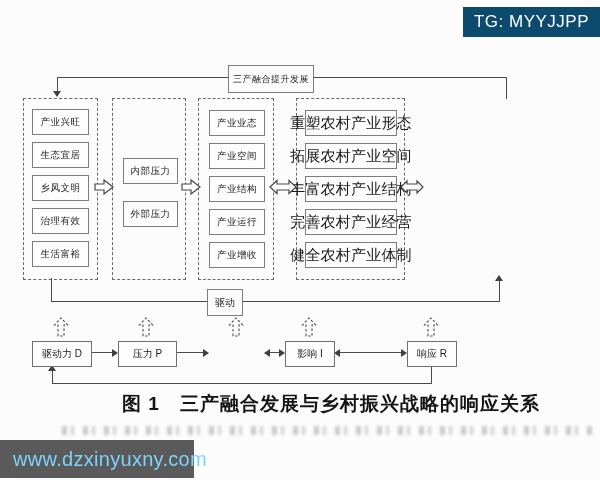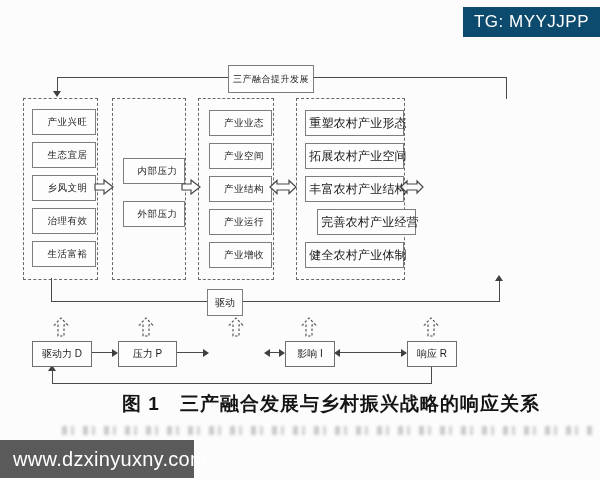--- a/index.html
+++ b/index.html
@@ -9,40 +9,40 @@
   .tg-badge{position:absolute;left:463px;top:7px;width:137px;height:30px;background:#0c4a6e;color:#fff;
     font-size:17px;display:flex;align-items:center;justify-content:center;letter-spacing:.5px;}
 
   .box{position:absolute;border:1px solid #7d7d7d;background:#fdfdfd;display:flex;align-items:center;
     justify-content:center;color:#1c1c1c;white-space:nowrap;z-index:2;}
   .top-box{left:228px;top:65px;width:84px;height:26px;font-size:9px;letter-spacing:.5px;}
   .drive-box{left:207px;top:289px;width:34px;height:25px;font-size:10px;}
 
   .dash-col{position:absolute;border:1px dashed #6a6a6a;background:transparent;}
   .cell{position:absolute;height:24px;border:1px solid #7d7d7d;background:#fdfdfd;display:flex;align-items:center;
-    justify-content:center;font-size:9.5px;color:#1a1a1a;white-space:nowrap;letter-spacing:.5px;padding-left:7px;}
-  .cell.small{font-size:12px;letter-spacing:.2px;}
+    justify-content:center;font-size:9.5px;color:#1a1a1a;white-space:nowrap;letter-spacing:.5px;}
+  .cell.small{font-size:15px;letter-spacing:.2px;}
 
   .dbox{position:absolute;top:341px;height:24px;border:1px solid #6f6f6f;background:#fdfdfd;display:flex;
     align-items:center;justify-content:center;font-size:10px;color:#1a1a1a;white-space:nowrap;z-index:2;}
 
   .ln{position:absolute;background:#4a4a4a;z-index:1;}
   .tri{position:absolute;width:0;height:0;z-index:1;}
   .tri-d{border-left:4px solid transparent;border-right:4px solid transparent;border-top:6px solid #3f3f3f;}
   .tri-u{border-left:4px solid transparent;border-right:4px solid transparent;border-bottom:6px solid #3f3f3f;}
   .tri-r{border-top:4px solid transparent;border-bottom:4px solid transparent;border-left:6px solid #3f3f3f;}
   .tri-l{border-top:4px solid transparent;border-bottom:4px solid transparent;border-right:6px solid #3f3f3f;}
 
   .svgicon{position:absolute;z-index:2;}
 
   .caption{position:absolute;left:0;top:391px;width:600px;text-align:center;font-size:19px;font-weight:bold;
     color:#141414;letter-spacing:1px;margin-left:31px;}
   .blur-strip{position:absolute;left:62px;top:426px;width:532px;height:9px;opacity:.45;filter:blur(1.6px);
     background:repeating-linear-gradient(90deg,#8b8b8b 0 5px,transparent 5px 9px,#9a9a9a 9px 12px,transparent 12px 21px);}
-  .watermark{position:absolute;left:0;top:440px;width:194px;height:38px;background:#5a5a5a;color:#ffffff;
+  .watermark{position:absolute;left:0;top:440px;width:194px;height:38px;background:#5a5a5a;color:#7dd3fc;
     font-size:20px;display:flex;align-items:center;padding-left:13px;box-sizing:border-box;letter-spacing:.3px;}
 </style>
 </head>
 <body>
 
 <div class="page">
 
   <div class="tg-badge">TG: MYYJJPP</div>
 
   <div class="box top-box">三产融合提升发展</div>
@@ -70,21 +70,21 @@
     <div class="cell" style="left:10px;top:44px;width:54px">产业空间</div>
     <div class="cell" style="left:10px;top:77px;width:54px">产业结构</div>
     <div class="cell" style="left:10px;top:110px;width:54px">产业运行</div>
     <div class="cell" style="left:10px;top:143px;width:54px">产业增收</div>
   </div>
 
   <div class="dash-col" style="left:296px;top:98px;width:107px;height:180px">
     <div class="cell small" style="left:8px;top:11px;width:90px">重塑农村产业形态</div>
     <div class="cell small" style="left:8px;top:44px;width:90px">拓展农村产业空间</div>
     <div class="cell small" style="left:8px;top:77px;width:90px">丰富农村产业结构</div>
-    <div class="cell small" style="left:20px;top:110px;width:90px">完善农村产业经营</div>
+    <div class="cell small" style="left:8px;top:110px;width:90px">完善农村产业经营</div>
     <div class="cell small" style="left:8px;top:143px;width:90px">健全农村产业体制</div>
   </div>
 
 
   <svg class="svgicon" style="left:94px;top:177px" width="20" height="20" viewBox="0 0 20 20">
     <path d="M1 7 L10 7 L10 3 L19 10 L10 17 L10 13 L1 13 Z" fill="#fdfdfd" stroke="#4a4a4a" stroke-width="1.2"></path>
   </svg>
   <svg class="svgicon" style="left:181px;top:177px" width="20" height="20" viewBox="0 0 20 20">
     <path d="M1 7 L10 7 L10 3 L19 10 L10 17 L10 13 L1 13 Z" fill="#fdfdfd" stroke="#4a4a4a" stroke-width="1.2"></path>
   </svg>

